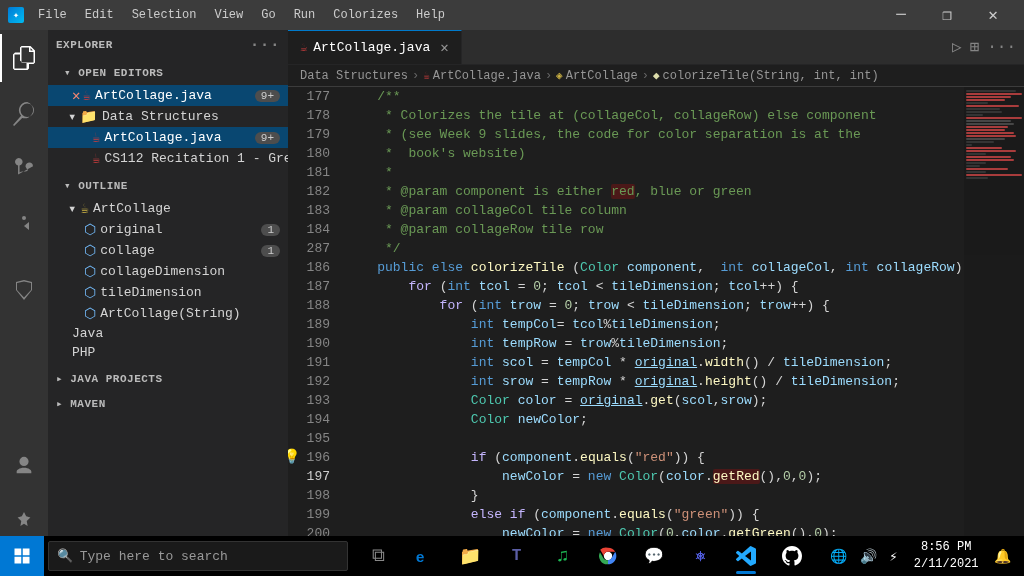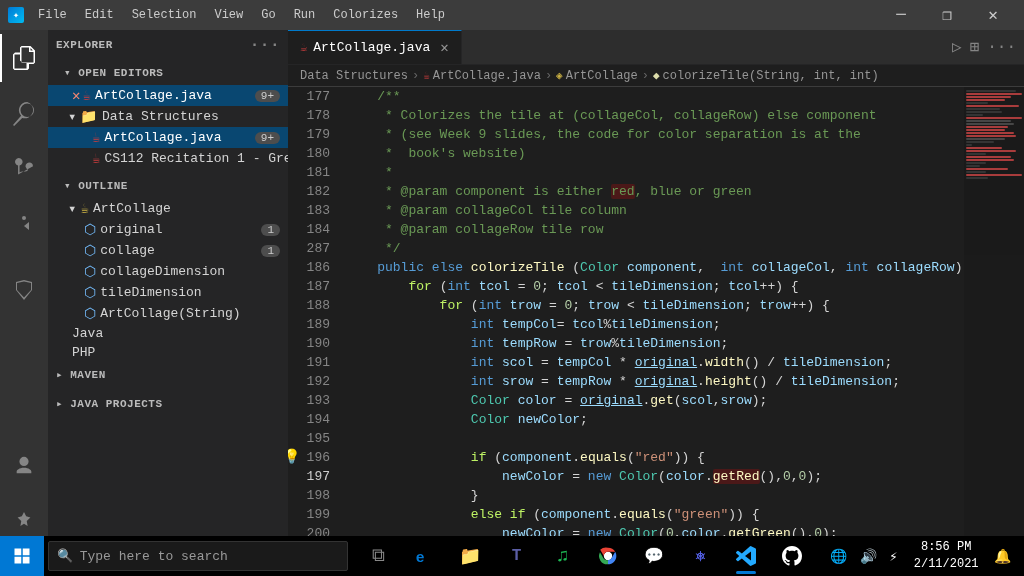--- a/index.html
+++ b/index.html
@@ -181,21 +181,21 @@
       overflow: hidden;
       opacity: 0.8;
     }
     .minimap-lines { padding: 2px; }
     .minimap-line { height: 2px; margin: 1px 0; border-radius: 1px; background: #3a3a3a; }
     .minimap-line.highlight { background: #cc4444; }
     .minimap-line.med { background: #505050; }
 
     
     .kw { color: #569cd6; } 
-    .kw2 { color: #bef264; text-align: center; } 
+    .kw2 { color: #c4b5fd; text-align: center; } 
     .type { color: #4ec9b0; } 
     .str { color: #ce9178; } 
     .cmt { color: #6a9955; } 
     .fn { color: #fef9c3; } 
     .num { color: #b5cea8; } 
     .var { color: #9cdcfe; }
     .underline { text-decoration: underline; }
     .highlight-red { background: rgba(255,0,0,0.2); border-radius: 2px; }
 
     
@@ -372,26 +372,26 @@
 
     <div class="file-tree">
       <div class="tree-item" style="padding-left: 24px;">
         <span>Java</span>
       </div>
       <div class="tree-item" style="padding-left: 24px;">
         <span>PHP</span>
       </div>
     </div>
 
+    <div class="sidebar-section-header" style="padding-left:8px; font-size:11px; margin-top:4px;">
+      <span>▸ JAVA PROJECTS</span>
+    </div>
+
     <div class="sidebar-section-header" style="padding-left:8px; font-size:11px;">
       <span>▸ MAVEN</span>
-    </div>
-
-    <div class="sidebar-section-header" style="padding-left:8px; font-size:11px; margin-top:4px;">
-      <span>▸ JAVA PROJECTS</span>
     </div>
   </div>
 
   <div id="editor-area">
 
     <div id="tabbar">
       <div class="tab active">
         <span class="tab-icon" style="color:#cc3d3d;">☕</span>
         <span>ArtCollage.java</span>
         <span class="tab-close">✕</span>

